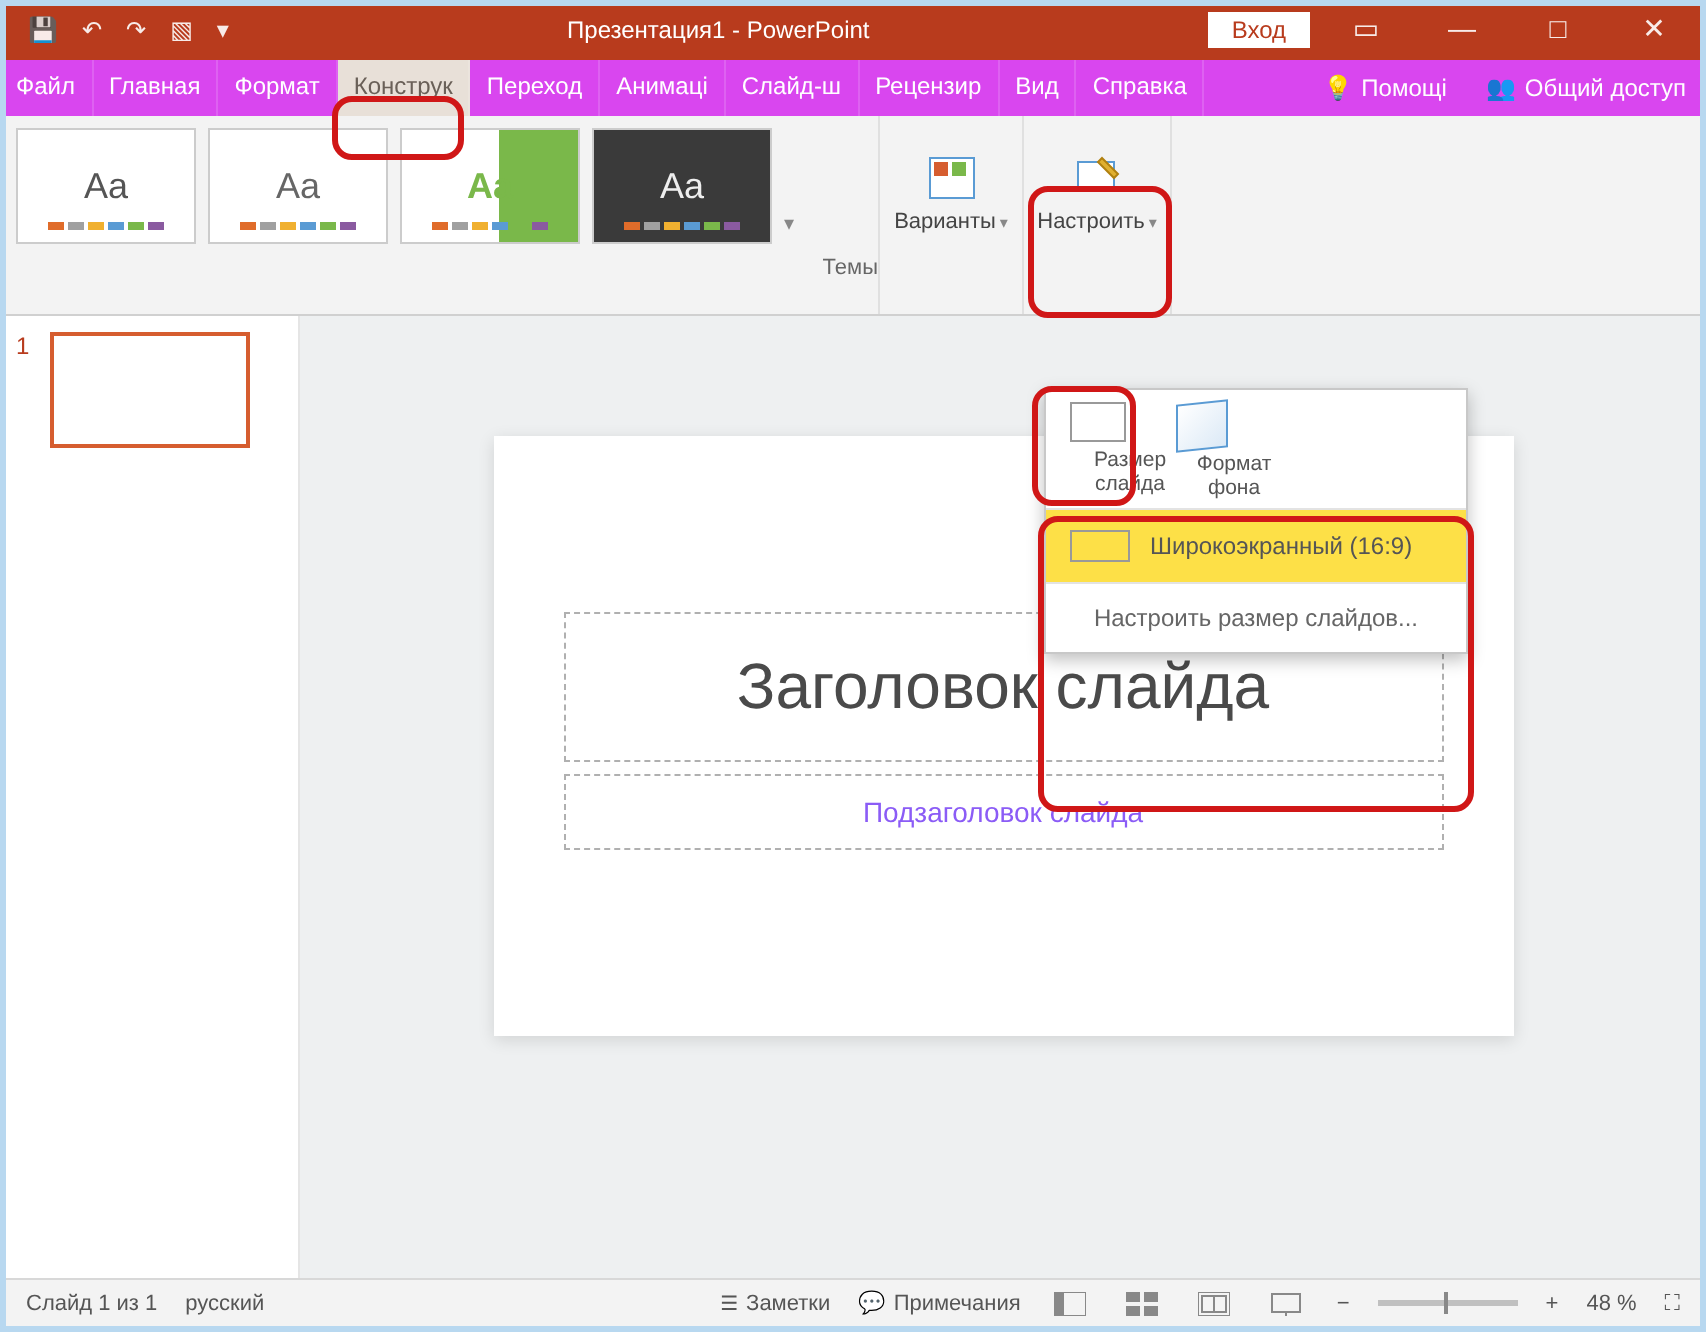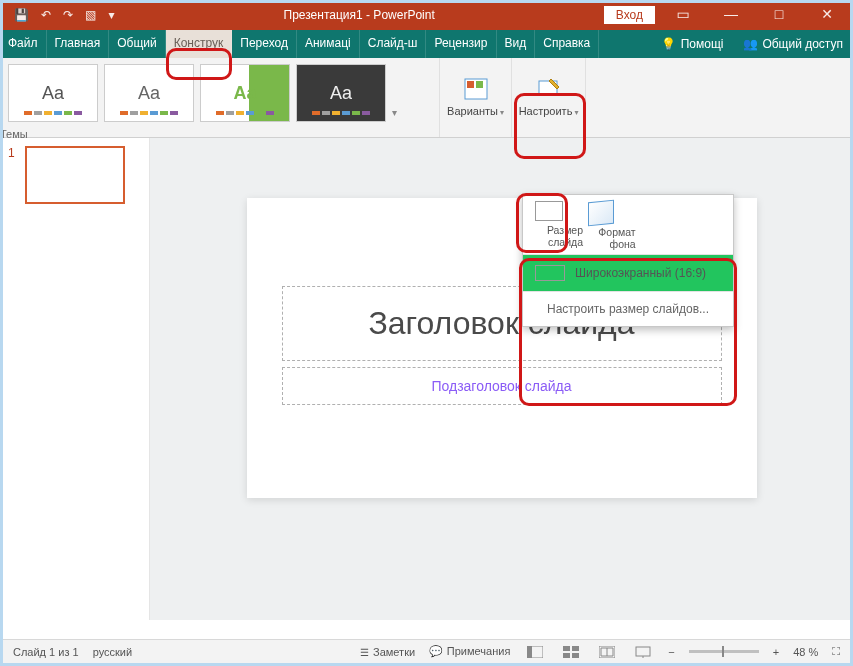--- a/index.html
+++ b/index.html
@@ -7,41 +7,41 @@
 .outer-border { position: absolute; inset: 0; border: 3px solid #b8d8f0; pointer-events: none; z-index: 999; }
 
 .titlebar { background: #b83b1d; height: 30px; display: flex; align-items: center; color: #fff; font-size: 12px; padding: 0 6px; }
 .titlebar .qat { display: flex; gap: 12px; align-items: center; padding-left: 8px; }
 .titlebar .qat span { opacity: .9; cursor: pointer; }
 .titlebar .title { flex: 1; text-align: center; }
 .titlebar .right { display: flex; gap: 8px; align-items: flex-start; }
 .titlebar .signin { background: #fff; color: #b83b1d; padding: 2px 12px; font-size: 12px; }
 .titlebar .winbtn { width: 40px; text-align: center; font-size: 14px; opacity: .9; }
 
-.tabs { background: #0f766e; height: 28px; display: flex; align-items: stretch; color: #fff; font-size: 12px; }
+.tabs { background: #d946ef; height: 28px; display: flex; align-items: stretch; color: #fff; font-size: 12px; }
 .tab { padding: 6px 8px; cursor: pointer; white-space: nowrap; border-right: 1px solid rgba(255,255,255,.15); }
 .tab.active { background: #e8e0d8; color: #6a6058; position: relative; }
 .tabs .spacer { flex: 1; }
 .tab-help { padding: 6px 10px; display: flex; align-items: center; gap: 4px; }
 .bulb::before { content: "\1F4A1"; font-size: 12px; }
 .share-icon::before { content: "\1F465"; font-size: 12px; }
 
-.ribbon { background: #f3f3f3; height: 80px; display: flex; border-bottom: 1px solid #d0d0d0; position: relative; }
+.ribbon { background: #f3f3f3; height: 100px; display: flex; border-bottom: 1px solid #d0d0d0; position: relative; }
 .ribbon-group { border-right: 1px solid #e0e0e0; display: flex; flex-direction: column; }
 .themes { padding: 6px 8px 2px; display: flex; gap: 6px; }
 .theme-thumb { width: 90px; height: 58px; border: 1px solid #ccc; background: #fff; display: flex; flex-direction: column; justify-content: center; align-items: center; position: relative; cursor: pointer; }
 .theme-thumb .aa { font-size: 18px; font-weight: 300; color: #555; }
 .theme-thumb .stripe { position: absolute; bottom: 6px; display: flex; gap: 2px; }
 .theme-thumb .stripe i { width: 8px; height: 4px; display: block; }
 .theme-thumb.th2 .aa { color: #666; }
 .theme-thumb.th3 { background: linear-gradient(to right, #fff 55%, #7ab84a 55%); }
 .theme-thumb.th3 .aa { color: #7ab84a; font-weight: bold; }
 .theme-thumb.th4 { background: #3a3a3a; }
 .theme-thumb.th4 .aa { color: #eee; }
-.group-label { text-align: left; font-size: 11px; color: #666; padding: 4px 0 6px; }
+.group-label { text-align: right; font-size: 11px; color: #666; padding: 4px 0 6px; }
 
 .rb-btn { display: flex; flex-direction: column; align-items: center; justify-content: center; padding: 6px 10px; font-size: 11px; color: #444; cursor: pointer; gap: 4px; height: 78px; }
 .rb-btn .ico { width: 28px; height: 24px; display: flex; align-items: center; justify-content: center; }
 .rb-btn .lbl { text-align: right; }
 .caret::after { content: "▾"; font-size: 8px; margin-left: 2px; color: #888; }
 .variants-ico svg, .customize-ico svg { width: 24px; height: 22px; }
 
 .highlight-red { border: 3px solid #d01717; border-radius: 10px; position: absolute; pointer-events: none; z-index: 500; }
 .hl-tab { left: 166px; top: 48px; width: 66px; height: 32px; }
 .hl-customize { left: 514px; top: 93px; width: 72px; height: 66px; }
@@ -55,28 +55,28 @@
 
 .canvas { flex: 1; background: #eef0f1; display: flex; align-items: flex-start; justify-content: center; padding-top: 60px; position: relative; }
 .slide { width: 510px; height: 300px; background: #fff; box-shadow: 0 2px 8px rgba(0,0,0,.12); display: flex; flex-direction: column; align-items: center; padding-top: 88px; }
 .ph-title { border: 1px dashed #b0b0b0; width: 440px; text-align: center; padding: 18px 10px; font-size: 32px; color: #4a4a4a; font-weight: 300; }
 .ph-sub { border: 1px dashed #b0b0b0; width: 440px; text-align: center; padding: 10px; font-size: 14px; color: #8b5cf6; margin-top: 6px; }
 
 .dropdown { position: absolute; left: 522px; top: 194px; background: #fff; border: 1px solid #c8c8c8; box-shadow: 0 3px 8px rgba(0,0,0,.25); z-index: 400; font-size: 12px; }
 .dd-top { display: flex; border-bottom: 1px solid #e3e3e3; }
 .dd-btn { display: flex; flex-direction: column; align-items: center; padding: 6px 8px 4px; cursor: pointer; width: 52px; }
 .dd-btn .rect { width: 28px; height: 20px; border: 1px solid #999; background: #fff; margin-bottom: 4px; }
-.dd-btn .lab { font-size: 10.5px; color: #555; text-align: right; line-height: 1.1; margin-left: 32px; }
+.dd-btn .lab { font-size: 10.5px; color: #555; text-align: center; line-height: 1.1; margin-left: 32px; }
 .dd-btn.fmt .fmtico { width: 26px; height: 24px; position: relative; margin-bottom: 2px; }
 .dd-btn.fmt .fmtico::before { content: ""; position: absolute; inset: 0; border: 1px solid #5a9bd4; background: linear-gradient(135deg,#fff,#dbe9f6); transform: skewY(-6deg); }
 .dd-list { width: 210px; }
 .dd-item { display: flex; align-items: center; gap: 10px; padding: 10px 12px; cursor: pointer; color: #555; }
 .dd-item .sw { width: 26px; height: 18px; border: 1px solid #999; }
 .dd-item .sw.wide { width: 30px; height: 16px; }
-.dd-item.hover { background: #22c55e; }
+.dd-item.hover { background: #fde047; }
 .dd-sep { height: 1px; background: #e3e3e3; }
 .dd-custom { padding: 10px 16px; text-align: center; color: #666; cursor: pointer; }
 .dd-custom span { text-decoration: underline; text-decoration-color: transparent; }
 
 .statusbar { position: absolute; bottom: 3px; left: 3px; right: 3px; height: 24px; background: #f3f3f3; border-top: 1px solid #d8d8d8; display: flex; align-items: center; font-size: 11px; color: #555; padding: 0 10px; gap: 14px; }
 .statusbar .sep { flex: 1; }
 .statusbar .vbtn { width: 22px; height: 16px; display: flex; align-items: center; justify-content: center; cursor: pointer; }
 .statusbar .vbtn svg { width: 16px; height: 12px; }
 .zoom-track { width: 70px; height: 3px; background: #c0c0c0; position: relative; }
 .zoom-track::before { content: ""; position: absolute; left: 48%; top: -4px; width: 2px; height: 11px; background: #888; }
@@ -102,21 +102,21 @@
     <div class="winbtn">▭</div>
     <div class="winbtn">—</div>
     <div class="winbtn">□</div>
     <div class="winbtn">✕</div>
   </div>
 </div>
 
 <div class="tabs">
   <div class="tab">Файл</div>
   <div class="tab">Главная</div>
-  <div class="tab">Общий</div>
+  <div class="tab">Формат</div>
   <div class="tab active">Конструк</div>
   <div class="tab">Переход</div>
   <div class="tab">Анимаці</div>
   <div class="tab">Слайд-ш</div>
   <div class="tab">Рецензир</div>
   <div class="tab">Вид</div>
   <div class="tab">Справка</div>
   <div class="spacer"></div>
   <div class="tab-help">
       <span class="bulb"></span>

